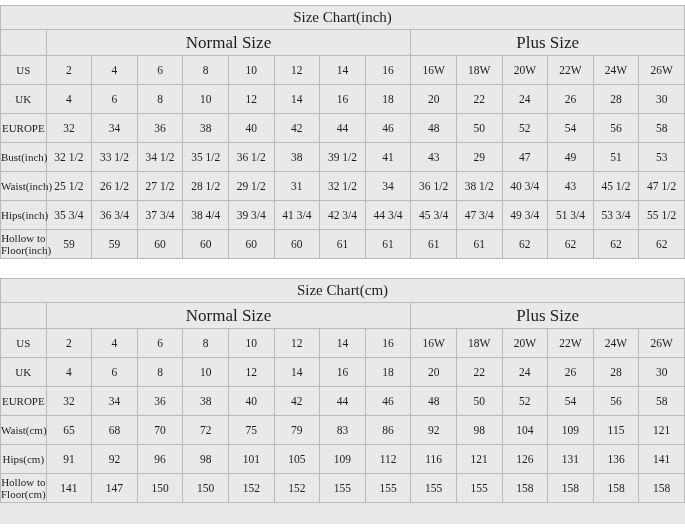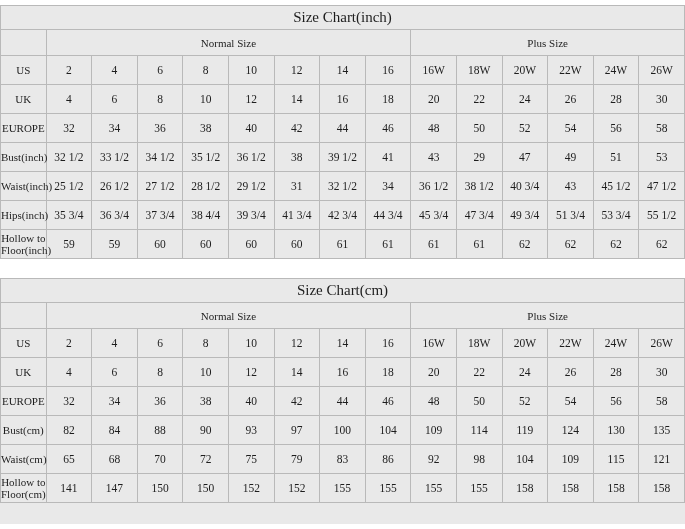--- a/index.html
+++ b/index.html
@@ -47,21 +47,21 @@
   }
   .title-cell {
     font-size: 15px;
     height: 23px;
     border-left: 1px solid #b9b9b9;
     border-right: 1px solid #b9b9b9;
     border-top: 1px solid #b9b9b9;
     border-bottom: 1px solid #b9b9b9;
   }
   .group-cell {
-    font-size: 11px;
+    font-size: 17px;
     height: 25px;
     margin-top: 16px;
   }
   .rowlabel {
     font-size: 11px;
     height: 28px;
   }
   .datacell {
     font-size: 11.5px;
     height: 28px;
@@ -313,56 +313,56 @@
           <td class="datacell">44</td>
           <td class="datacell">46</td>
           <td class="datacell">48</td>
           <td class="datacell">50</td>
           <td class="datacell">52</td>
           <td class="datacell">54</td>
           <td class="datacell">56</td>
           <td class="datacell">58</td>
         </tr>
 
-        <tr>
-          <td class="rowlabel col-label">Bust(cm)</td>
-          <td class="datacell">82</td>
-          <td class="datacell">84</td>
-          <td class="datacell">88</td>
-          <td class="datacell">90</td>
-          <td class="datacell">93</td>
-          <td class="datacell">97</td>
-          <td class="datacell">100</td>
-          <td class="datacell">104</td>
-          <td class="datacell">109</td>
-          <td class="datacell">114</td>
-          <td class="datacell">119</td>
-          <td class="datacell">124</td>
-          <td class="datacell">130</td>
-          <td class="datacell">135</td>
-        </tr>
 
         <tr>
           <td class="rowlabel col-label">Waist(cm)</td>
           <td class="datacell">65</td>
           <td class="datacell">68</td>
           <td class="datacell">70</td>
           <td class="datacell">72</td>
           <td class="datacell">75</td>
           <td class="datacell">79</td>
           <td class="datacell">83</td>
           <td class="datacell">86</td>
           <td class="datacell">92</td>
           <td class="datacell">98</td>
           <td class="datacell">104</td>
           <td class="datacell">109</td>
           <td class="datacell">115</td>
           <td class="datacell">121</td>
         </tr>
 
+        <tr>
+          <td class="rowlabel col-label">Hips(cm)</td>
+          <td class="datacell">91</td>
+          <td class="datacell">92</td>
+          <td class="datacell">96</td>
+          <td class="datacell">98</td>
+          <td class="datacell">101</td>
+          <td class="datacell">105</td>
+          <td class="datacell">109</td>
+          <td class="datacell">112</td>
+          <td class="datacell">116</td>
+          <td class="datacell">121</td>
+          <td class="datacell">126</td>
+          <td class="datacell">131</td>
+          <td class="datacell">136</td>
+          <td class="datacell">141</td>
+        </tr>
 
         <tr>
           <td class="rowlabel col-label">Hollow to Floor(cm)</td>
           <td class="datacell">141</td>
           <td class="datacell">147</td>
           <td class="datacell">150</td>
           <td class="datacell">150</td>
           <td class="datacell">152</td>
           <td class="datacell">152</td>
           <td class="datacell">155</td>

